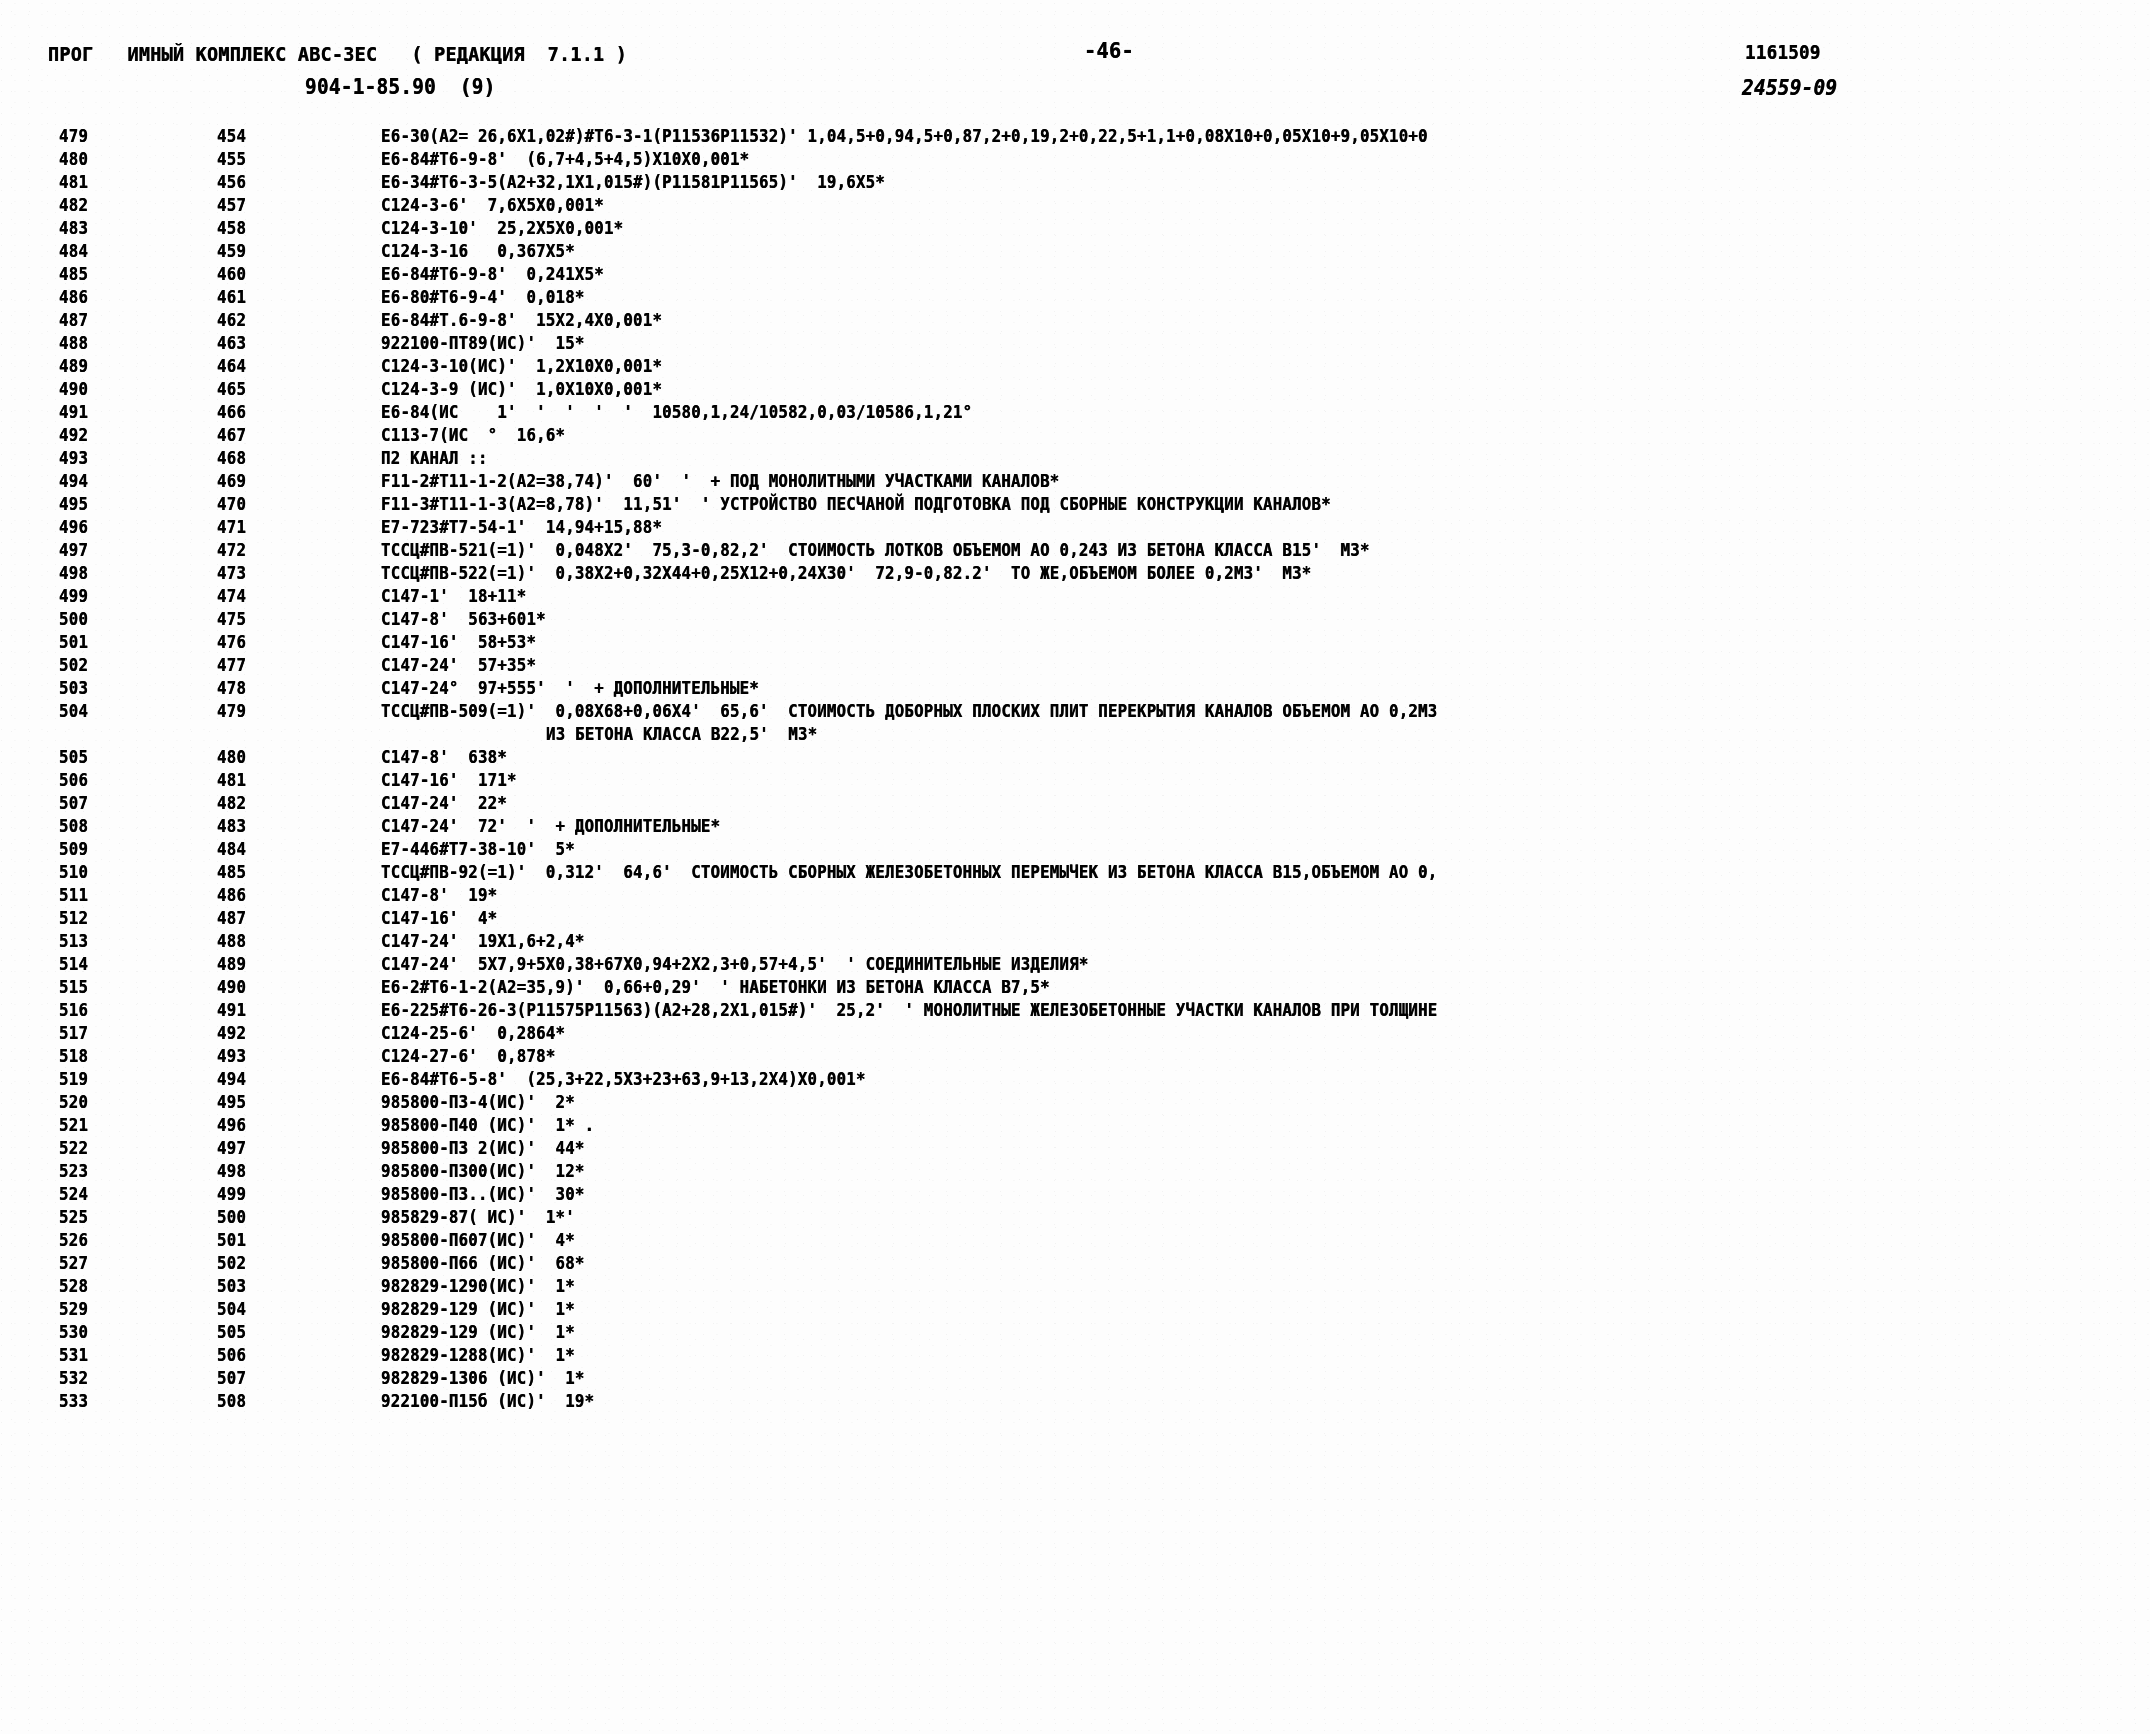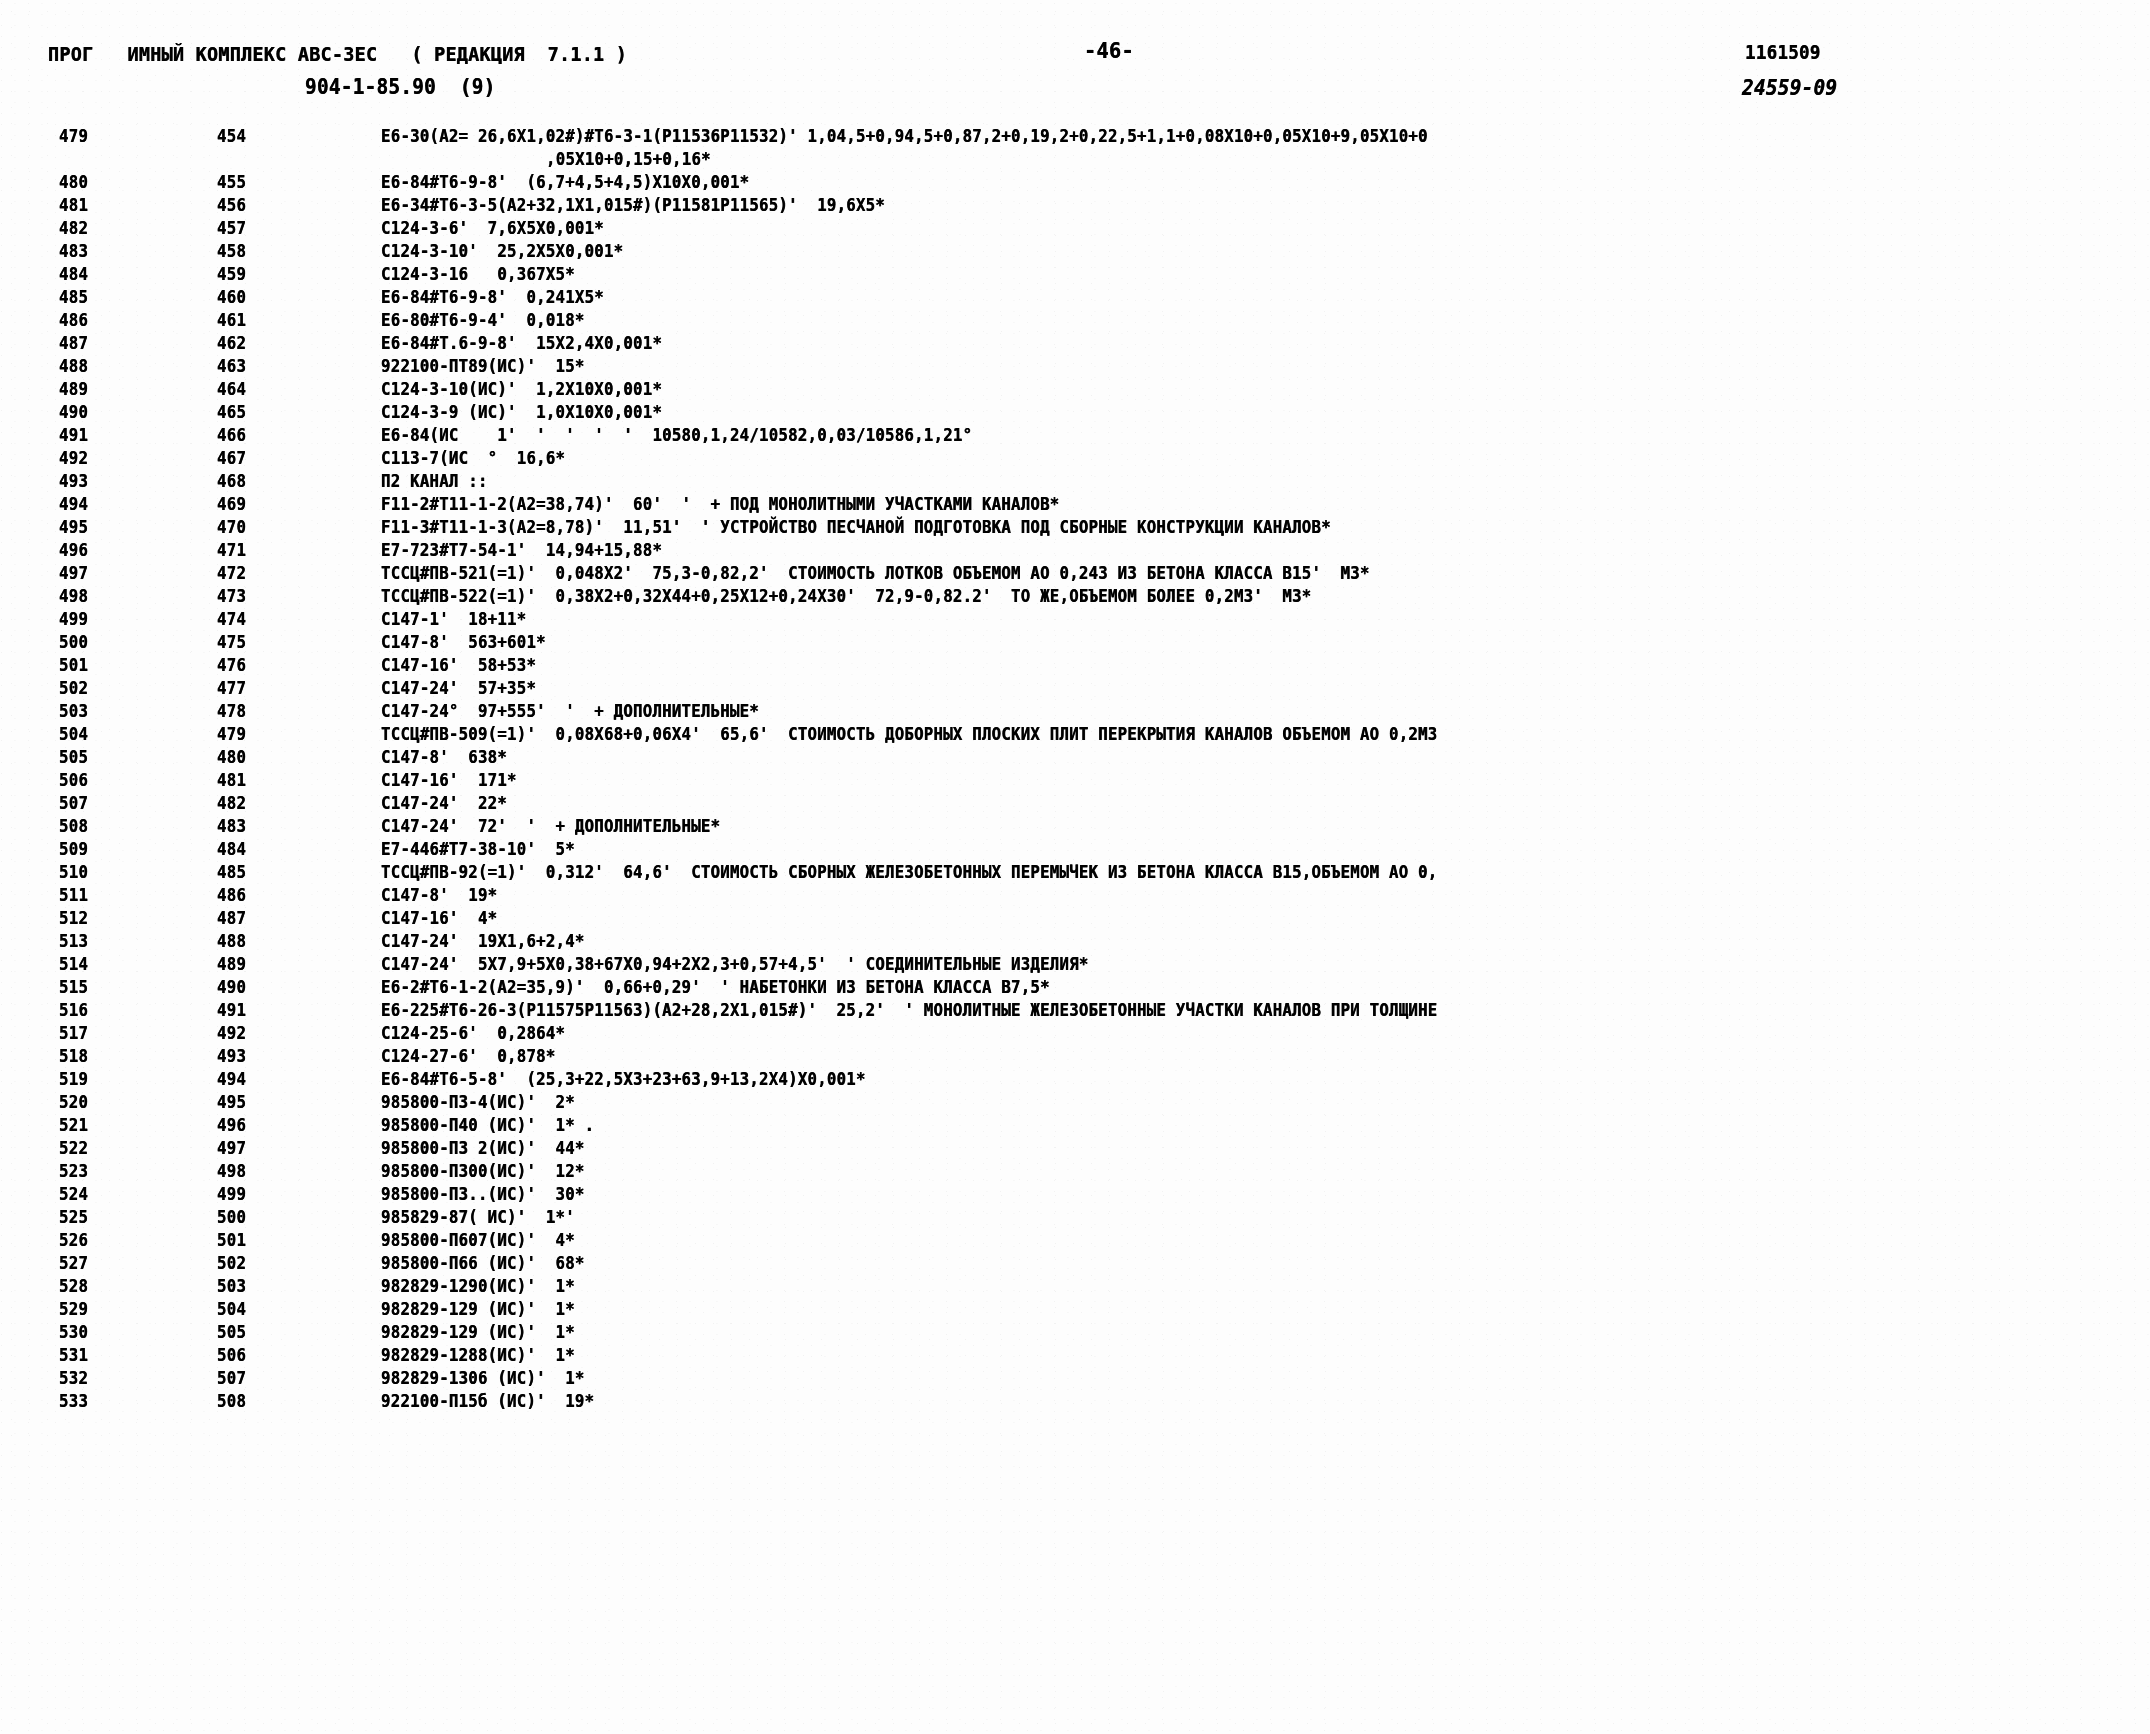--- a/index.html
+++ b/index.html
@@ -139,25 +139,20 @@
     <div class="dm hdr-doc">24559-09</div>
   </div>
 
   <div class="listing" id="listing">
       <div class="row">
         <span class="dm c-no">479</span>
         <span class="dm c-idx">454</span>
         <span class="dm c-txt">Е6-30(А2= 26,6Х1,02#)#Т6-3-1(Р11536Р11532)' 1,04,5+0,94,5+0,87,2+0,19,2+0,22,5+1,1+0,08Х10+0,05Х10+9,05Х10+0</span>
       </div>
       <div class="row">
-        <span class="dm c-no"></span>
-        <span class="dm c-idx"></span>
-        <span class="dm c-txt cont">,05Х10+0,15+0,16*</span>
-      </div>
-      <div class="row">
         <span class="dm c-no">480</span>
         <span class="dm c-idx">455</span>
         <span class="dm c-txt">Е6-84#Т6-9-8'  (6,7+4,5+4,5)Х10Х0,001*</span>
       </div>
       <div class="row">
         <span class="dm c-no">481</span>
         <span class="dm c-idx">456</span>
         <span class="dm c-txt">Е6-34#Т6-3-5(А2+32,1Х1,015#)(Р11581Р11565)'  19,6Х5*</span>
       </div>
       <div class="row">
@@ -269,20 +264,25 @@
         <span class="dm c-no">503</span>
         <span class="dm c-idx">478</span>
         <span class="dm c-txt">С147-24°  97+555'  '  + ДОПОЛНИТЕЛЬНЫЕ*</span>
       </div>
       <div class="row">
         <span class="dm c-no">504</span>
         <span class="dm c-idx">479</span>
         <span class="dm c-txt">ТССЦ#ПВ-509(=1)'  0,08Х68+0,06Х4'  65,6'  СТОИМОСТЬ ДОБОРНЫХ ПЛОСКИХ ПЛИТ ПЕРЕКРЫТИЯ КАНАЛОВ ОБЪЕМОМ АО 0,2М3</span>
       </div>
       <div class="row">
+        <span class="dm c-no"></span>
+        <span class="dm c-idx"></span>
+        <span class="dm c-txt cont">ИЗ БЕТОНА КЛАССА В22,5'  М3*</span>
+      </div>
+      <div class="row">
         <span class="dm c-no">505</span>
         <span class="dm c-idx">480</span>
         <span class="dm c-txt">С147-8'  638*</span>
       </div>
       <div class="row">
         <span class="dm c-no">506</span>
         <span class="dm c-idx">481</span>
         <span class="dm c-txt">С147-16'  171*</span>
       </div>
       <div class="row">

